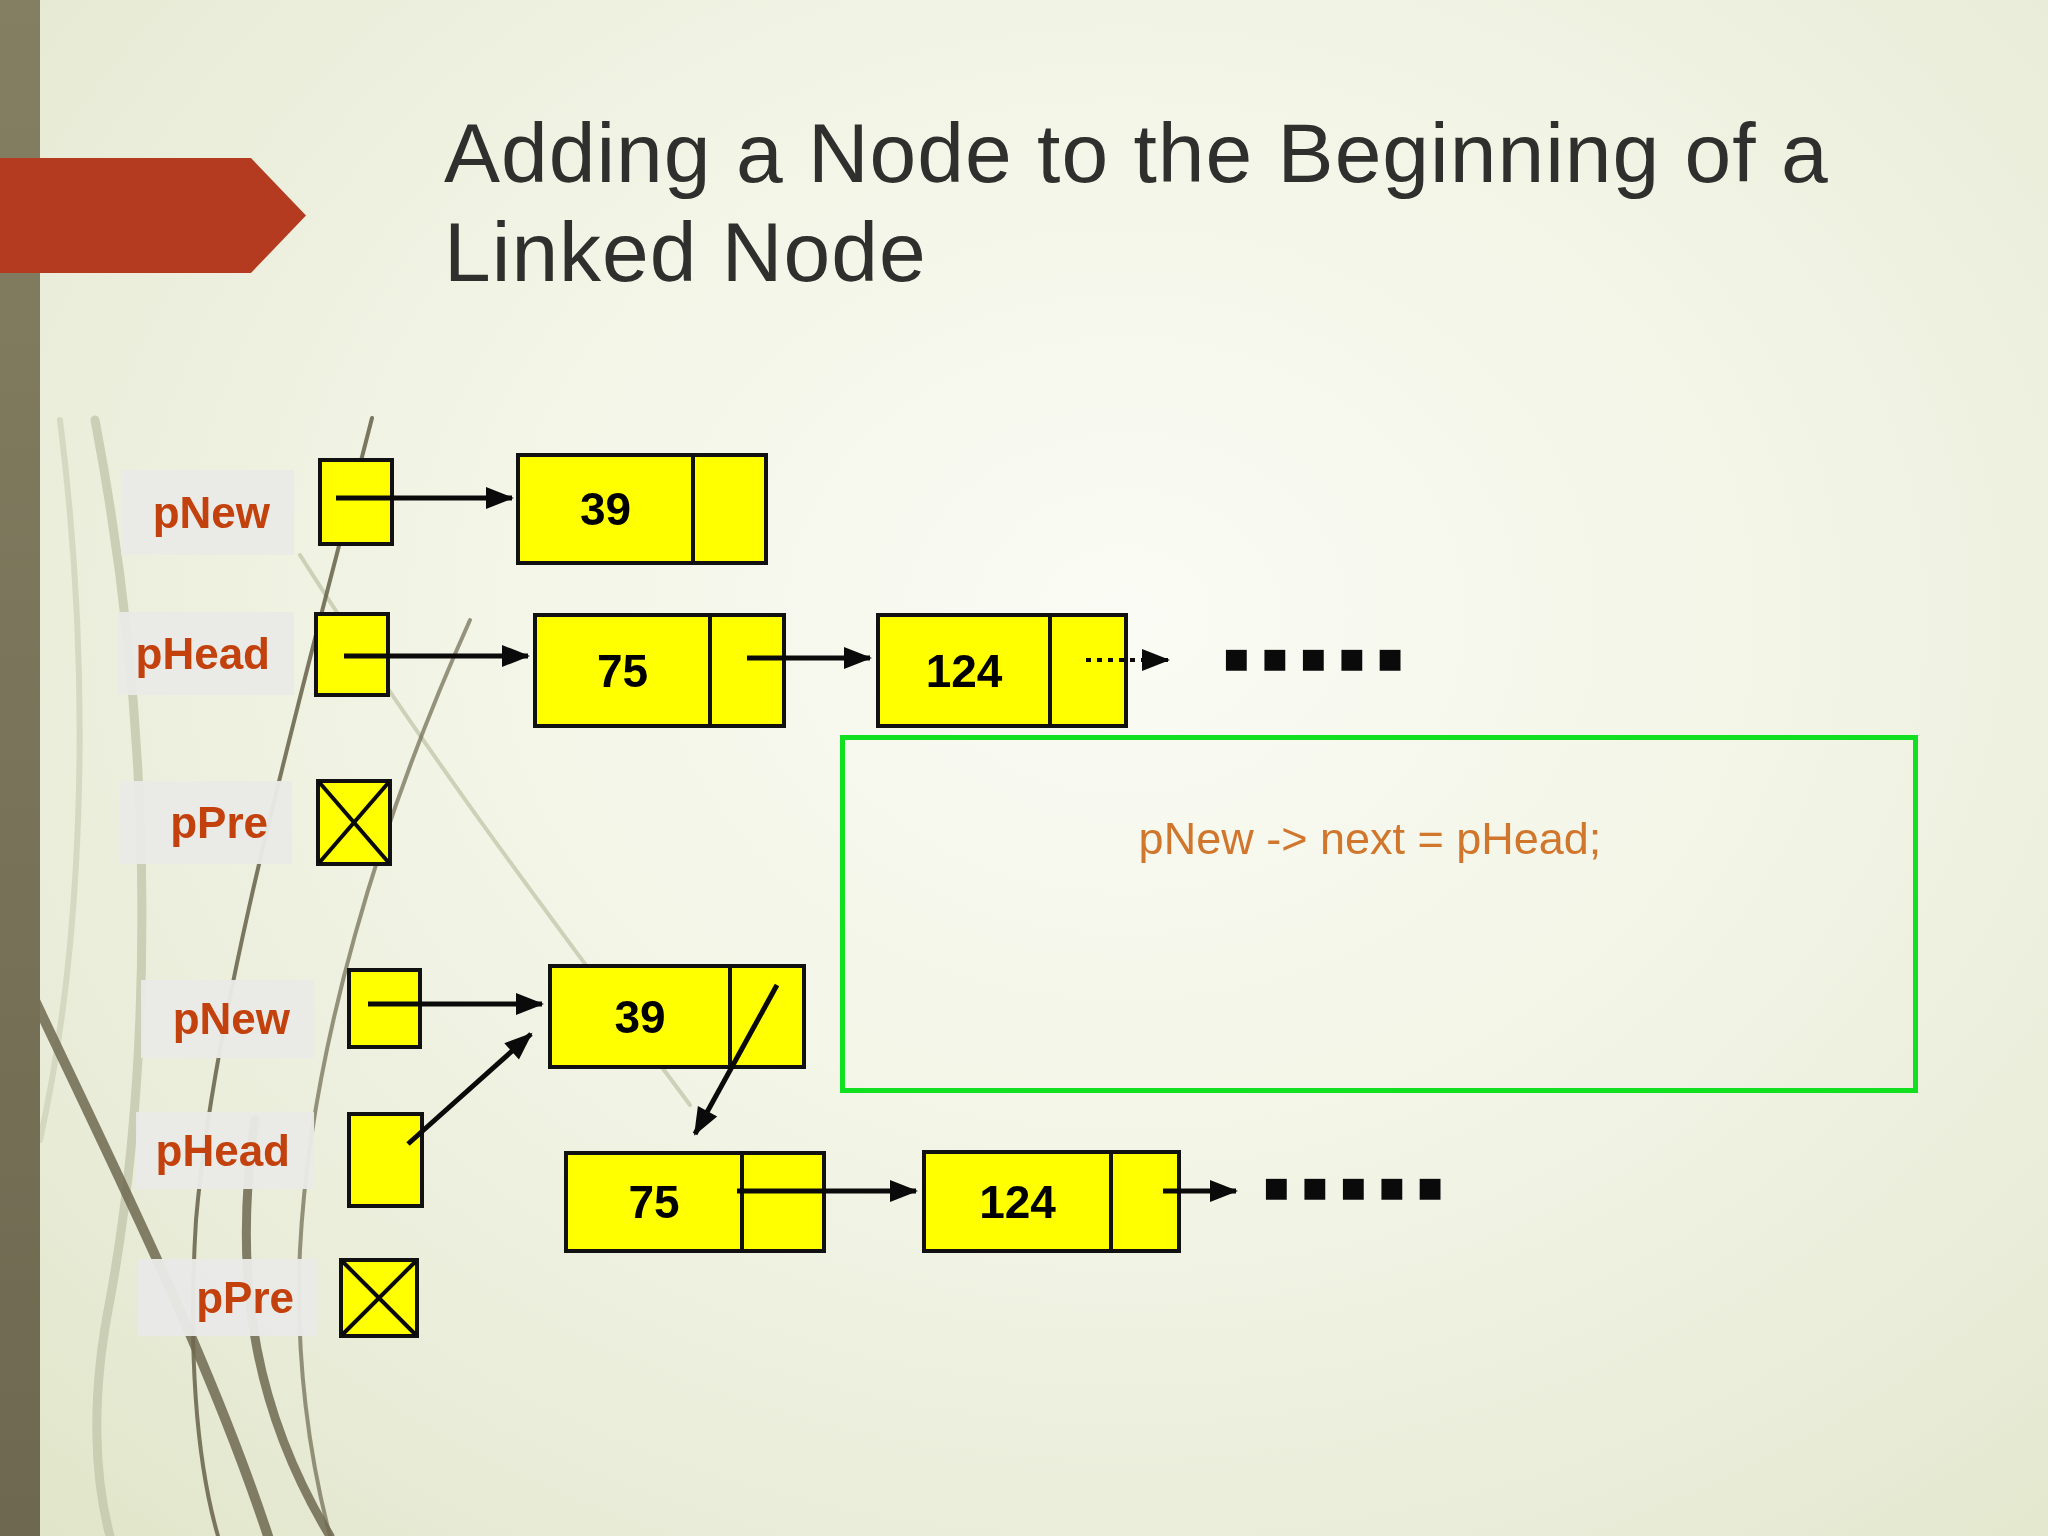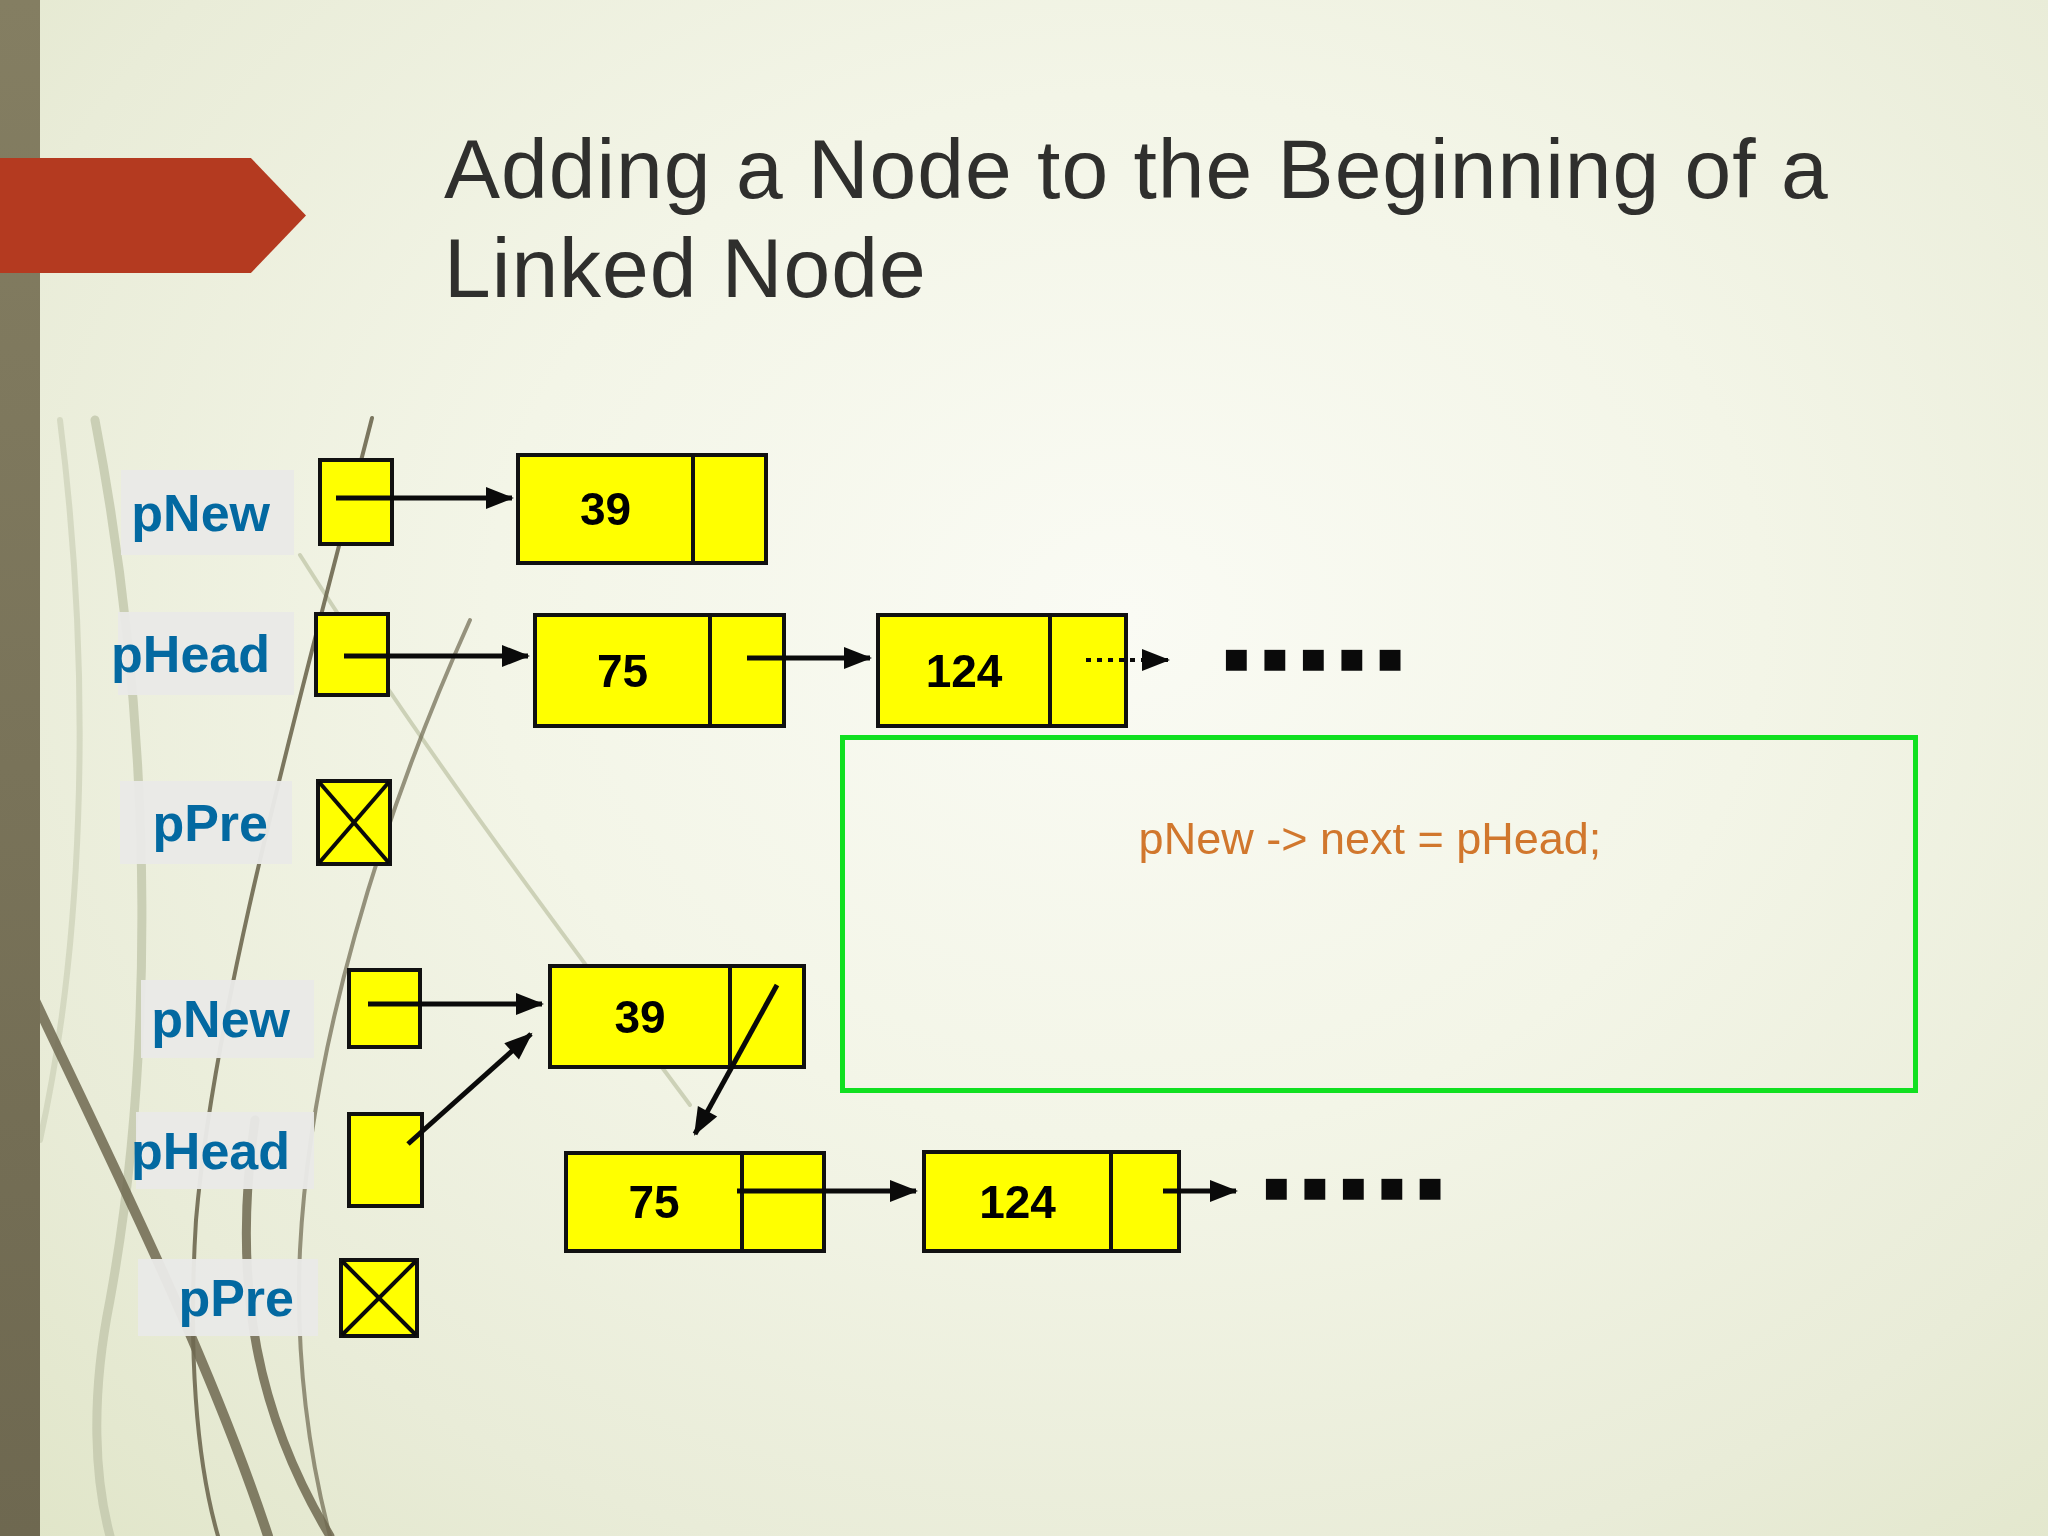--- a/index.html
+++ b/index.html
@@ -5,23 +5,23 @@
   html,body{margin:0;padding:0;background:#555;}
   #slide{
     position:relative;width:2048px;height:1536px;overflow:hidden;
     background:radial-gradient(ellipse at 55% 40%, #fafbf4 0%, #f3f5e7 40%, #e9ecd8 75%, #e0e5c8 100%);
     font-family:"Liberation Sans", sans-serif;
   }
   .abs{position:absolute;}
   #leftbar{left:0;top:0;width:40px;height:1536px;background:linear-gradient(#847e62,#6e6850);}
   #redarrow{left:0;top:158px;width:306px;height:115px;background:#b43a20;
     clip-path:polygon(0 0,82% 0,100% 50%,82% 100%,0 100%);}
-  #title{left:444px;top:120px;width:1520px;font-size:84px;line-height:99px;
+  #title{left:444px;top:104px;width:1520px;font-size:84px;line-height:99px;
     color:#2f2f2d;font-weight:400;letter-spacing:1px;}
-  .ptr-label{background:rgba(233,233,231,.96);color:#0369a1;font-weight:bold;font-size:52px;
+  .ptr-label{background:rgba(233,233,231,.96);color:#c2410c;font-weight:bold;font-size:44px;
     text-align:right;padding-right:24px;box-sizing:border-box;display:flex;
     align-items:center;justify-content:flex-end;}
   .ptrbox{background:#ffff00;border:4px solid #111;box-sizing:border-box;}
   .node{display:flex;background:#ffff00;border:4px solid #111;box-sizing:border-box;margin-top:11px;}
   .node .val{flex:1;display:flex;align-items:center;justify-content:center;
     font-weight:bold;font-size:46px;color:#000;}
   .node .nxt{border-left:4px solid #111;box-sizing:border-box;}
   #codebox{left:840px;top:735px;width:1078px;height:358px;border:5px solid #10e020;box-sizing:border-box;}
   .codeline{left:870px;width:1000px;font-size:45px;line-height:66px;color:#d1772d;}
   .dashes{font-family:"DejaVu Sans",sans-serif;font-size:42px;letter-spacing:10px;

